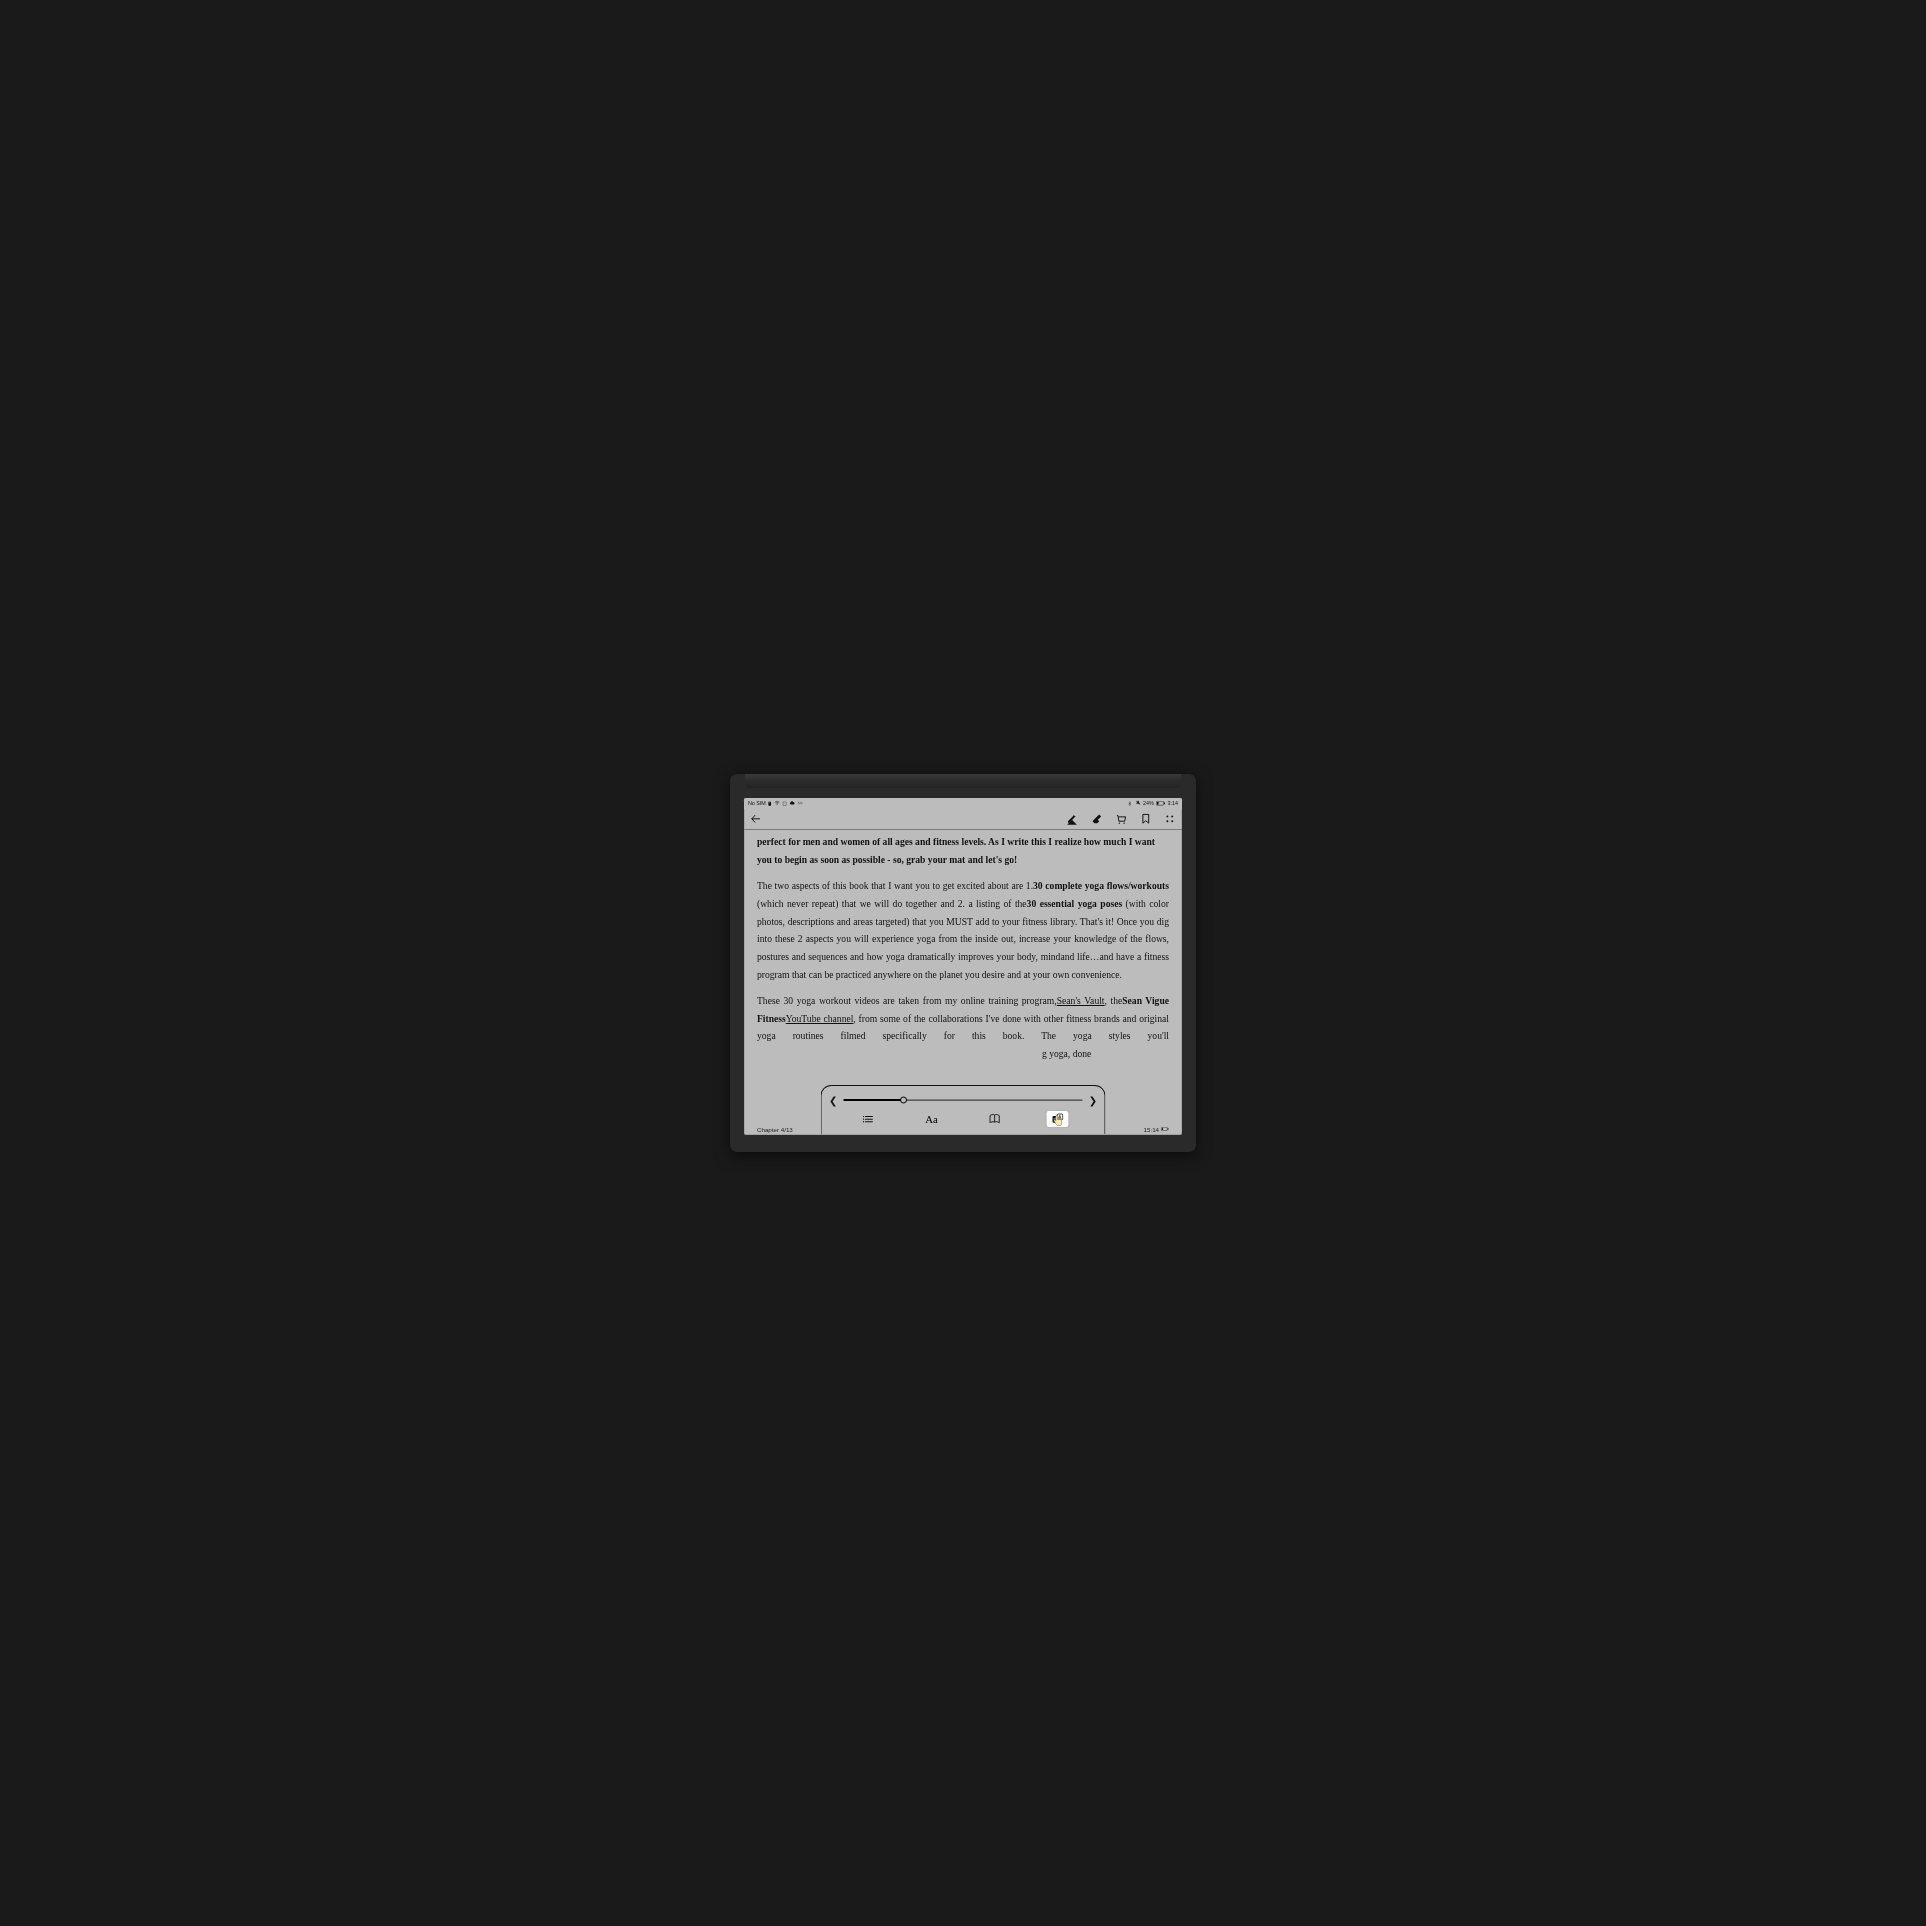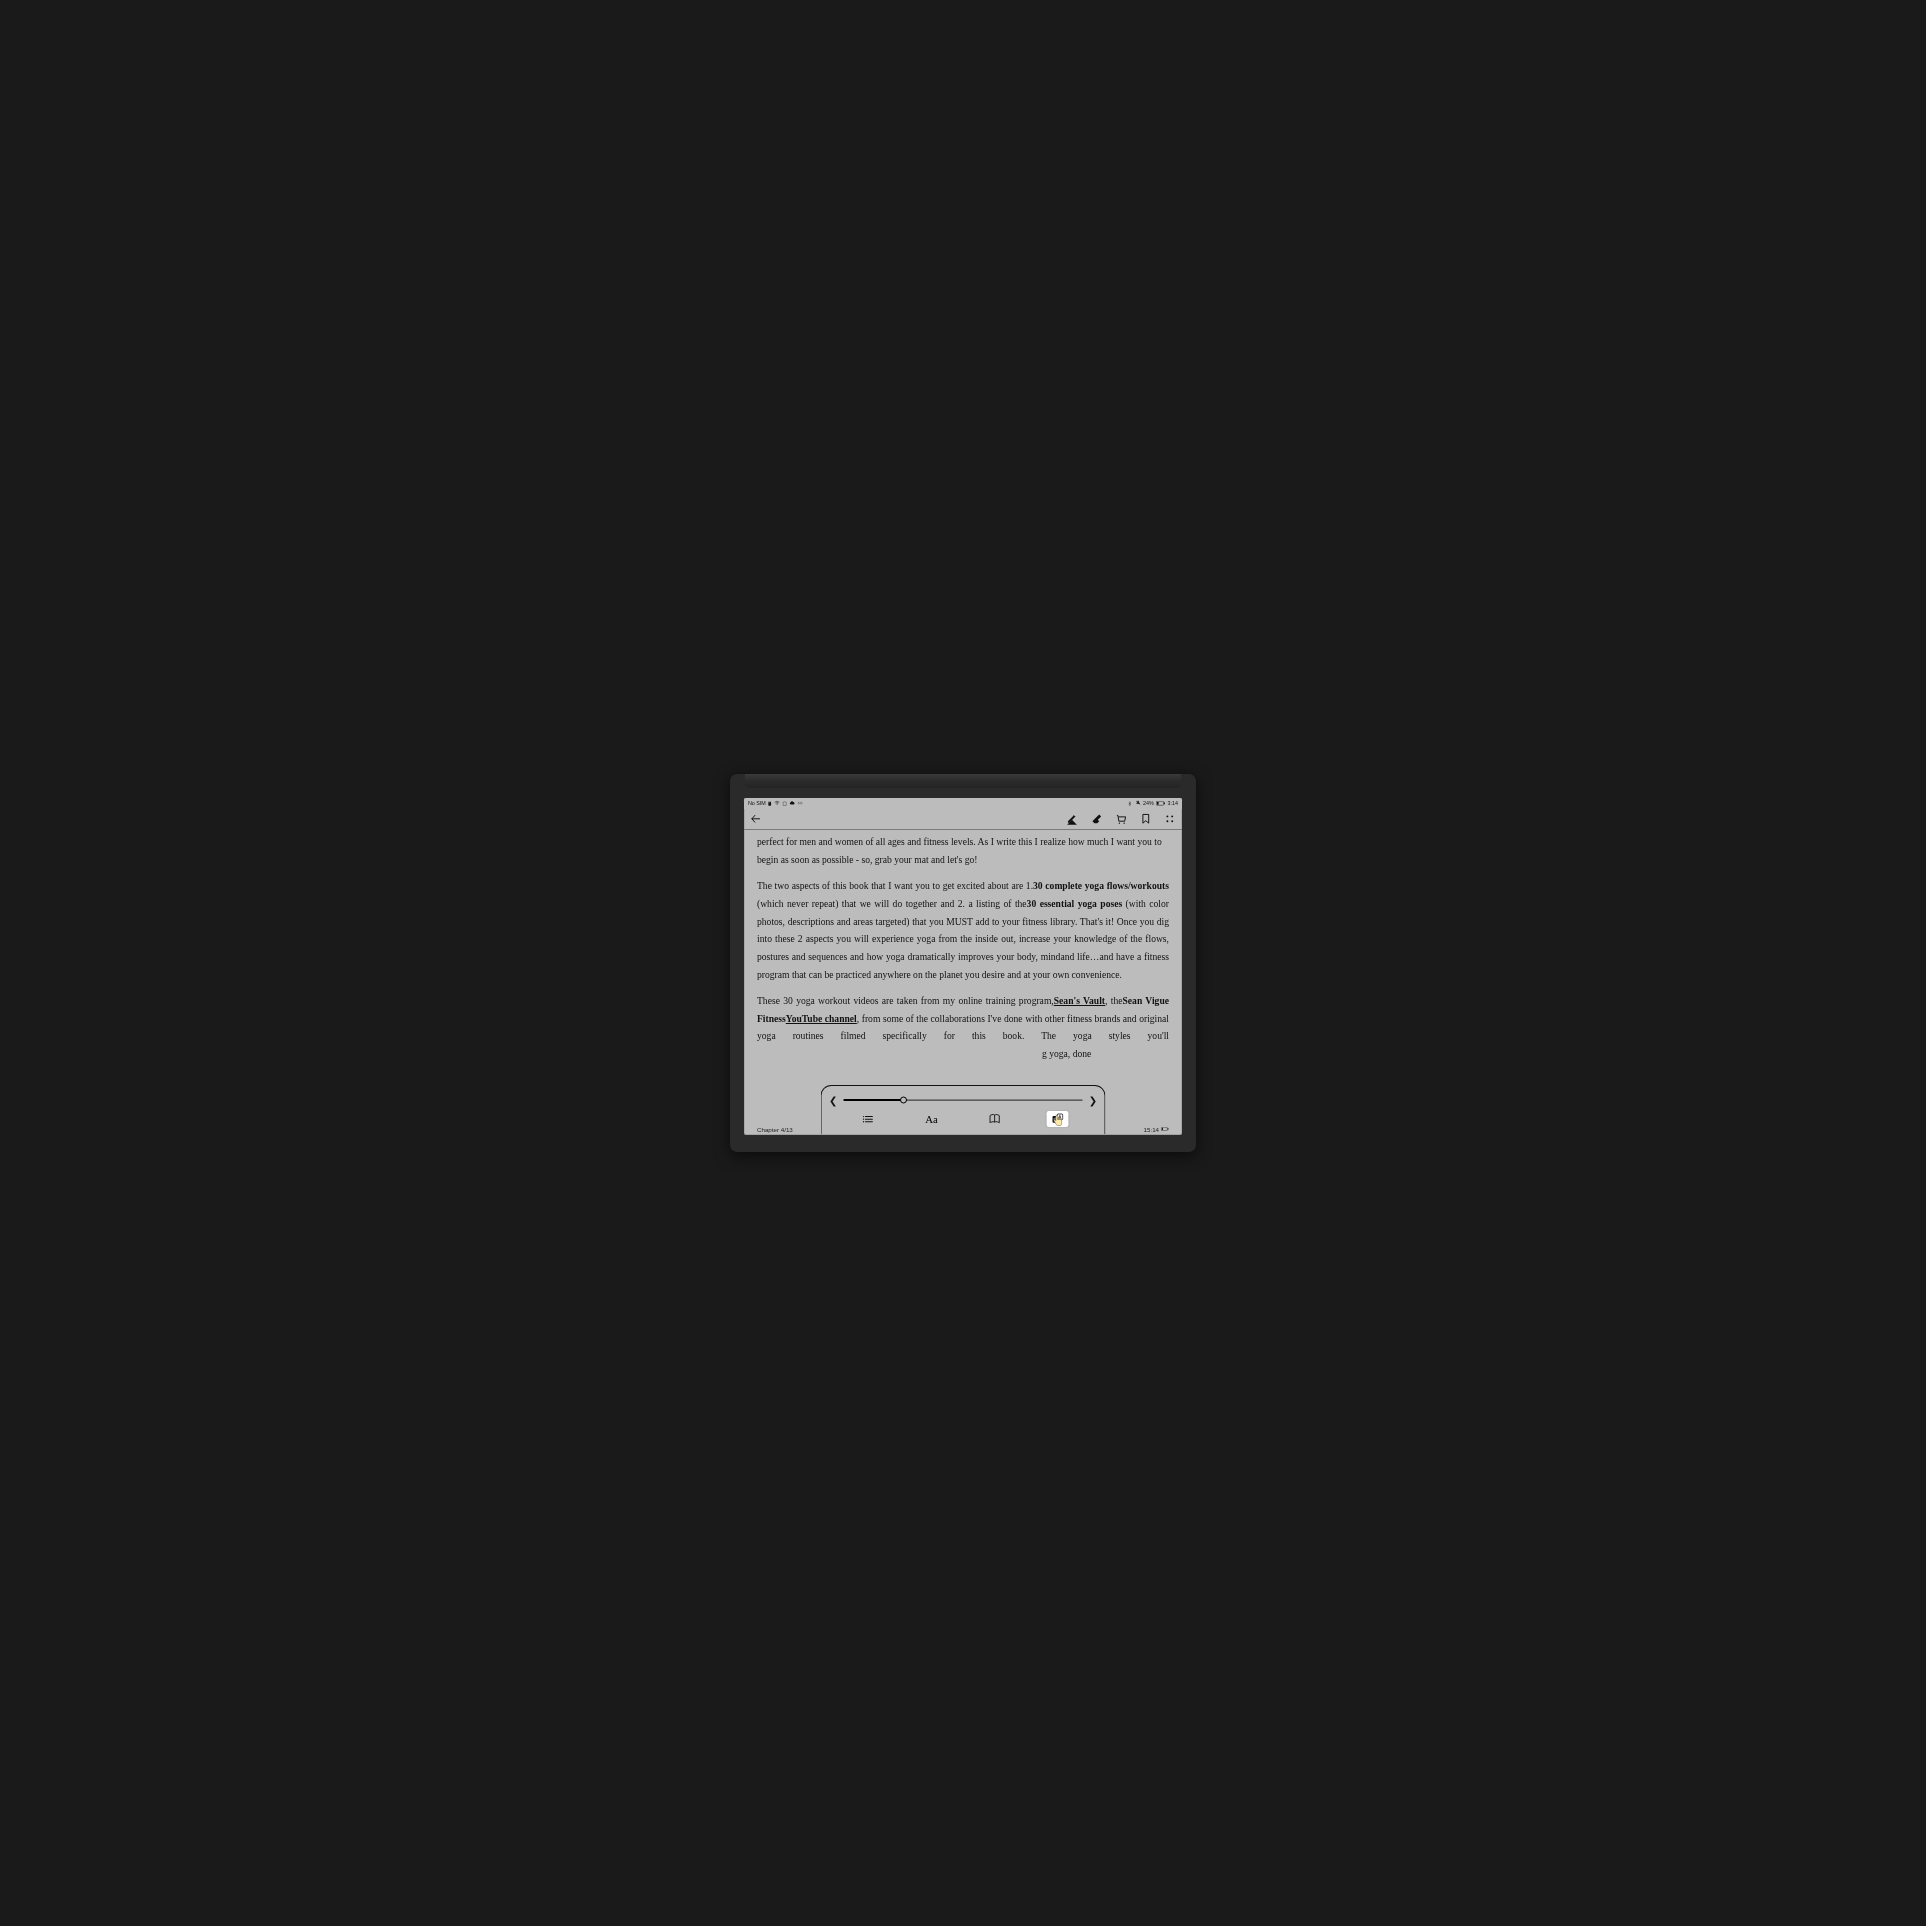--- a/index.html
+++ b/index.html
@@ -67,25 +67,25 @@
 
   
   .content {
     position: absolute;
     top: 32px; left: 0; right: 0; bottom: 0;
     padding: 3.1px 13px 15.4px 13px;
     color: #111;
     font-size: 9.6px;
     line-height: 1.85;
   }
-  .p1 { margin-bottom: 8.5px; }
+  .p1 { margin-bottom: 8.5px; font-weight: bold; }
   .p2 { margin-bottom: 8.5px; text-align: justify; }
   .p3 { text-align: justify; }
   .bold { font-weight: 700; font-family: Liberation Serif, serif; }
-  .ul { text-decoration: underline; font-weight: bold; }
+  .ul { text-decoration: underline; }
 
   
   .bottom-left, .bottom-right {
     position: absolute;
     bottom: 2.3px;
     font-family: -apple-system, Helvetica, Arial, sans-serif;
     font-size: 6.2px;
     color: #222;
   }
   .bottom-left { left: 13px; }

